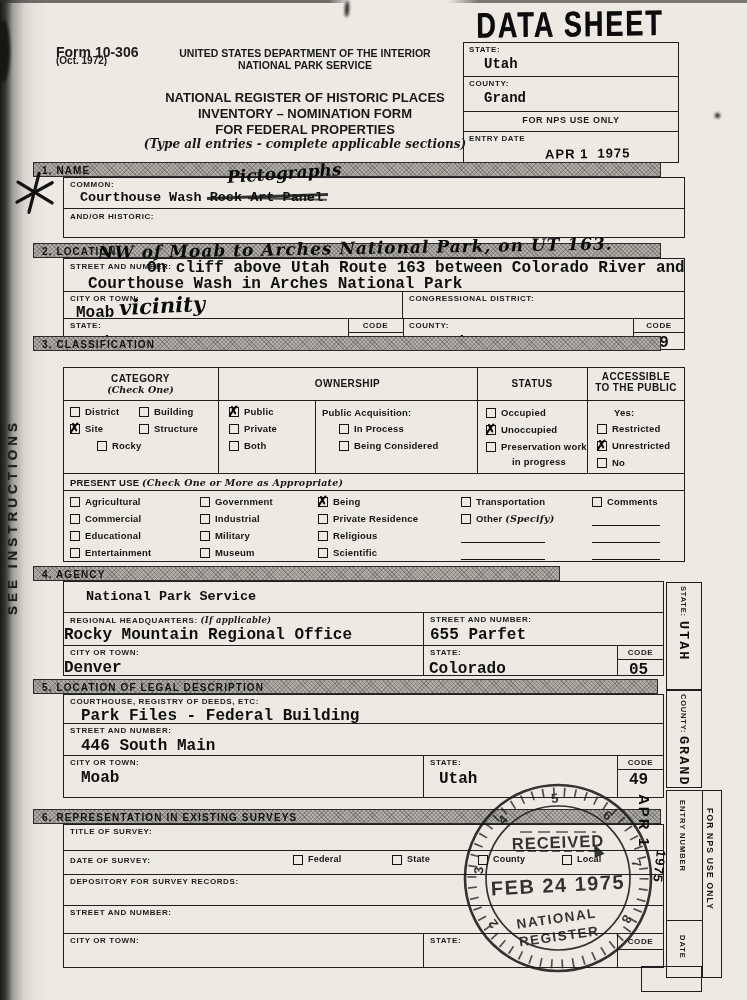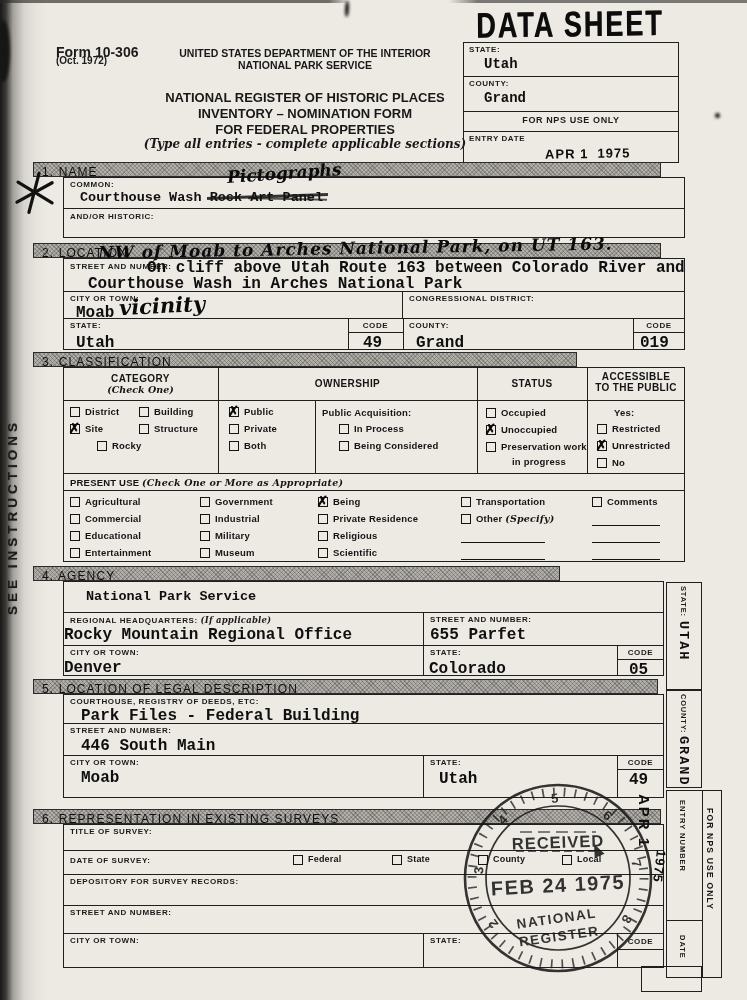--- a/index.html
+++ b/index.html
@@ -13,21 +13,21 @@
 .blob{position:absolute;background:#161614;border-radius:50%;filter:blur(1.5px)}
 .lab{position:absolute;font-weight:bold;font-size:8px;letter-spacing:.6px;color:#1b1b1b;white-space:nowrap}
 .lab i{font-family:"DejaVu Serif",serif;font-size:8.5px;letter-spacing:.2px}
 .typed{position:absolute;font-family:"Liberation Mono","DejaVu Sans Mono",monospace;font-weight:bold;
   font-size:16px;color:#0f0f0f;white-space:nowrap}
 .hand{position:absolute;font-family:"DejaVu Serif",serif;font-style:italic;font-weight:bold;
   color:#0b0b0b;white-space:nowrap}
 .bar{position:absolute;height:15px;background-color:#b2afa9;
   background-image:repeating-linear-gradient(45deg,rgba(35,35,35,.28) 0 1px,transparent 1px 3px),
     repeating-linear-gradient(-45deg,rgba(35,35,35,.22) 0 1px,transparent 1px 3px);
-  border:1px solid #2b2b2b;font-weight:normal;font-size:12px;letter-spacing:1.1px;color:#101010;
+  border:1px solid #2b2b2b;font-weight:bold;font-size:10px;letter-spacing:1.1px;color:#101010;
   padding:2px 0 0 8px;white-space:nowrap}
 .bx{position:absolute;border:1.6px solid #1f1f1f}
 .hline{position:absolute;border-top:1.6px solid #1f1f1f}
 .vline{position:absolute;border-left:1.6px solid #1f1f1f}
 .cb{position:absolute;width:10px;height:10px;border:1.7px solid #141414}
 .cb.checked::after{content:"✗";position:absolute;left:-2.5px;top:-5px;font-size:14px;font-weight:900;color:#0a0a0a}
 .cbl{position:absolute;font-weight:bold;font-size:9.5px;letter-spacing:.2px;color:#141414;white-space:nowrap}
 .cbl i{font-family:"DejaVu Serif",serif;font-size:9.5px}
 .hd{position:absolute;font-weight:bold;font-size:10px;letter-spacing:.4px;text-align:center;color:#141414;white-space:nowrap}
 .hd-i{position:absolute;font-family:"DejaVu Serif",serif;font-style:italic;font-weight:bold;font-size:9.5px;text-align:center;color:#141414;white-space:nowrap}
@@ -119,21 +119,21 @@
   <div class="lab" style="left:348px;top:321px;width:55px;text-align:center">CODE</div>
   <div class="hline" style="left:348px;top:332px;width:55px"></div>
   <div class="lab" style="left:409px;top:321px">COUNTY:</div>
   <div class="lab" style="left:633px;top:321px;width:52px;text-align:center">CODE</div>
   <div class="hline" style="left:633px;top:332px;width:52px"></div>
   <div class="typed" style="left:76px;top:334px">Utah</div>
   <div class="typed" style="left:363px;top:334px">49</div>
   <div class="typed" style="left:416px;top:334px">Grand</div>
   <div class="typed" style="left:640px;top:334px">019</div>
 
-  <div class="bar" style="left:33px;top:352px;width:544px">3. CLASSIFICATION</div>
+  <div class="bar" style="left:33px;top:336px;width:628px">3. CLASSIFICATION</div>
   <div class="bx" style="left:63px;top:367px;width:622px;height:195px"></div>
   <div class="hline" style="left:63px;top:400px;width:622px"></div>
   <div class="hline" style="left:63px;top:473px;width:622px"></div>
   <div class="hline" style="left:63px;top:490px;width:622px"></div>
   <div class="vline" style="left:218px;top:367px;height:106px"></div>
   <div class="vline" style="left:315px;top:400px;height:73px"></div>
   <div class="vline" style="left:477px;top:367px;height:106px"></div>
   <div class="vline" style="left:587px;top:367px;height:106px"></div>
   <div class="hd" style="left:63px;top:373px;width:155px">CATEGORY</div>
   <div class="hd-i" style="left:63px;top:384px;width:155px">(Check One)</div>

